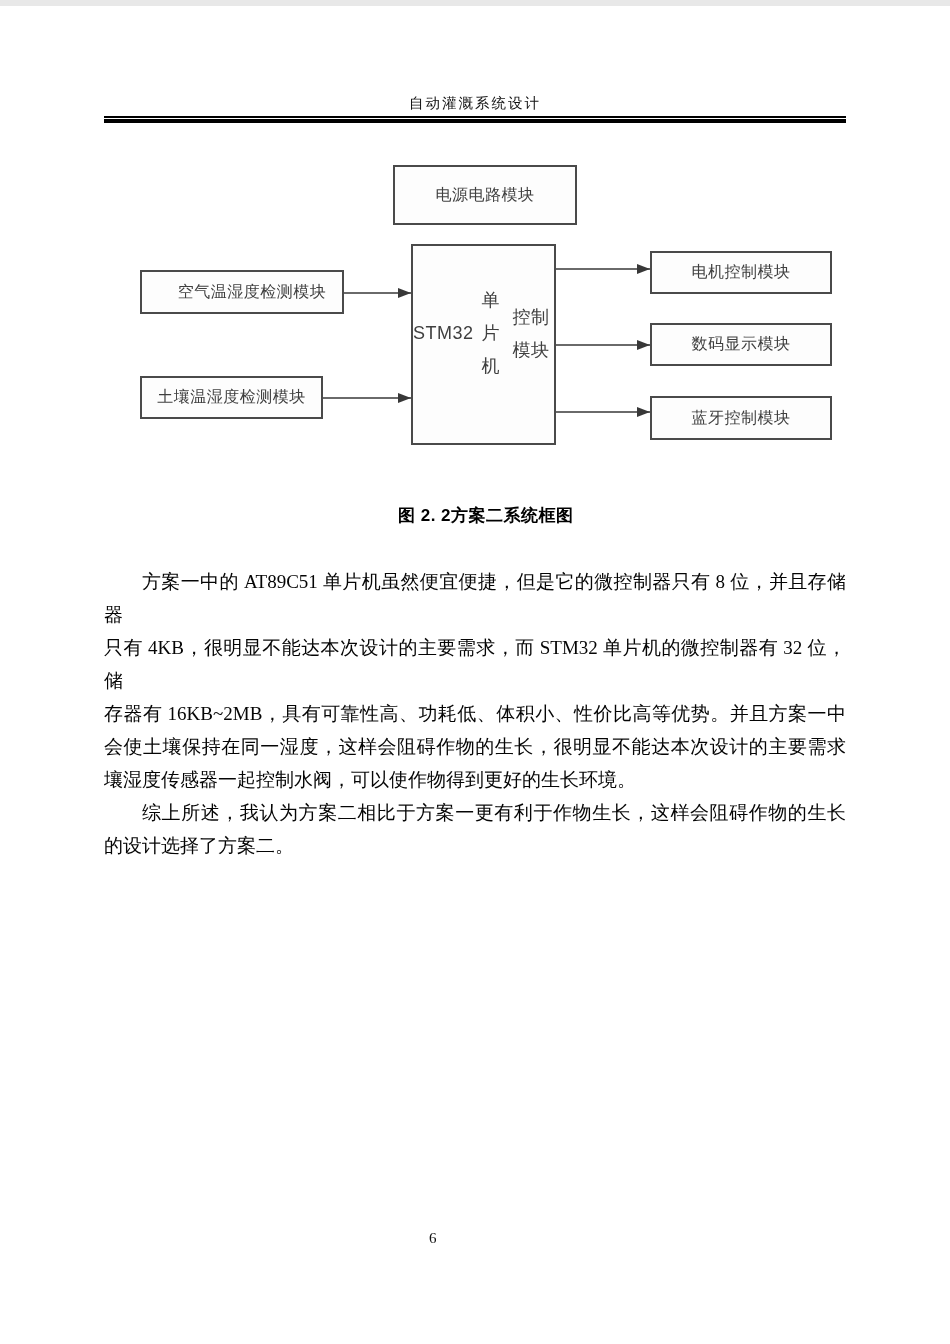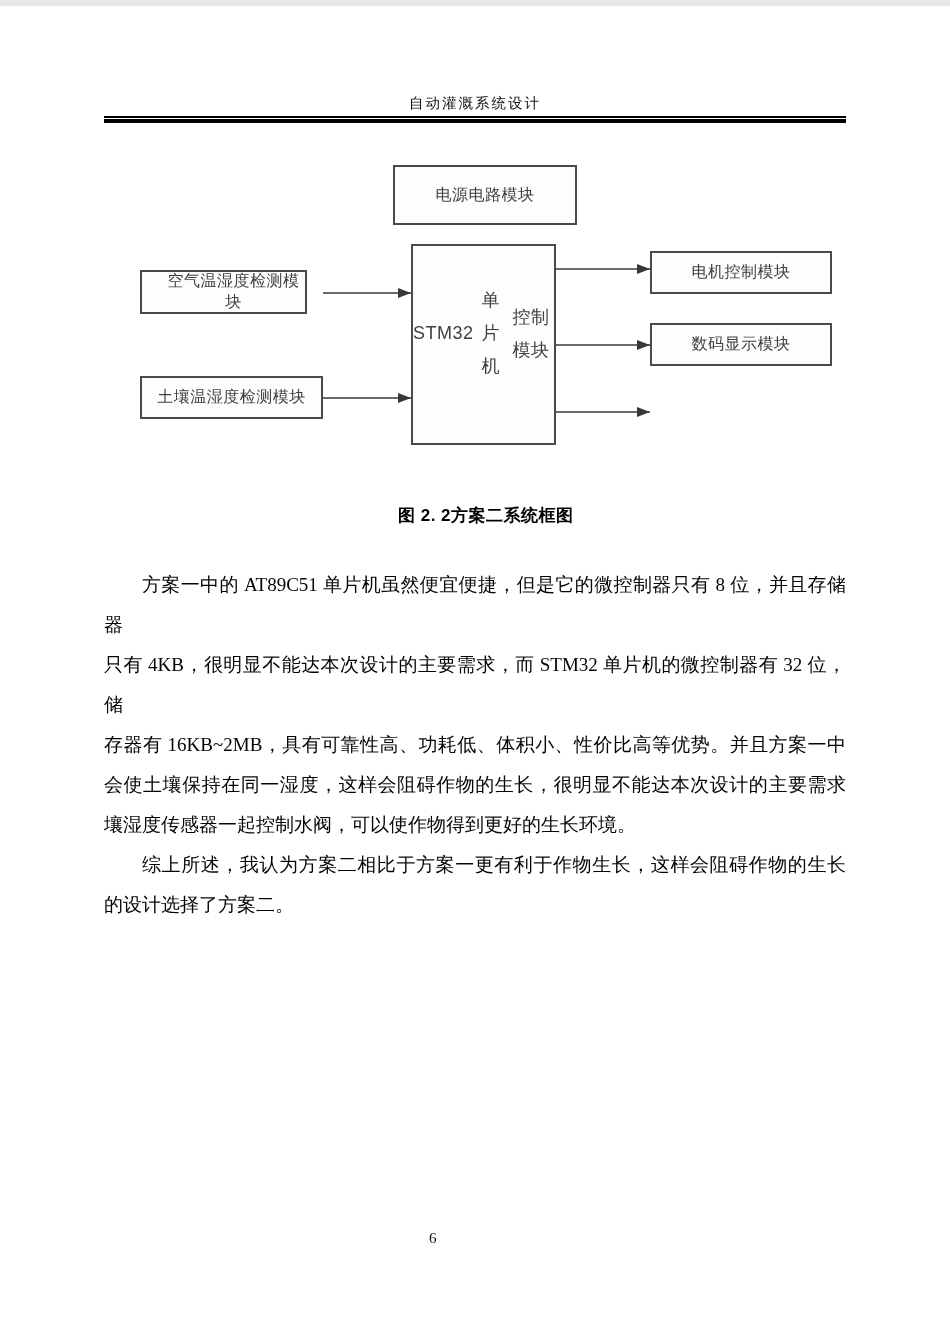--- a/index.html
+++ b/index.html
@@ -31,34 +31,34 @@
     display:flex;align-items:center;justify-content:center;
     font-family:"Liberation Sans","DejaVu Sans",sans-serif;
     font-size:16px;color:var(--box-text,#3f3f3f);
     letter-spacing:0.5px;
     text-align:center;
   }
   .dbox.power   {left:393px;top:159px;width:184px;height:60px;}
   .dbox.stm32   {left:411px;top:238px;width:145px;height:201px;
                  flex-direction:row;font-size:18px;line-height:33px;
                  padding-bottom:22px;}
-  .dbox.air     {left:140px;top:264px;width:167px;height:44px;padding-left:20px;}
+  .dbox.air     {left:140px;top:264px;width:204px;height:44px;padding-left:20px;}
   .dbox.soil    {left:140px;top:370px;width:183px;height:43px;}
   .dbox.motor   {left:650px;top:245px;width:182px;height:43px;text-align:right;}
   .dbox.display {left:650px;top:317px;width:182px;height:43px;}
   .dbox.bt      {left:650px;top:390px;width:182px;height:44px;}
   .caption{
     position:absolute;left:398px;top:498px;
     font-family:"Liberation Sans","DejaVu Sans",sans-serif;
     font-weight:bold;font-size:17px;color:#000;letter-spacing:0.5px;
   }
   
   .body-text{
     position:absolute;top:559px;left:104px;width:742px;
-    font-size:19px;line-height:40px;color:#050505;
+    font-size:19px;line-height:33px;color:#050505;
   }
   .para-line{
     text-align:justify;text-align-last:justify;
     text-justify:distribute;
   }
   .para-line.lastline{text-align-last:auto;}
   .para-line.indent{text-indent:2em;}
   
   .page-number{
     position:absolute;left:429px;top:1224px;
@@ -96,20 +96,21 @@
     <div class="dbox stm32">
       <div>STM32</div>
       <div>单片机</div>
       <div>控制模块</div>
     </div>
 
     <div class="dbox air">空气温湿度检测模块</div>
     <div class="dbox soil">土壤温湿度检测模块</div>
     <div class="dbox motor">电机控制模块</div>
     <div class="dbox display">数码显示模块</div>
+    <div class="dbox bt">蓝牙控制模块</div>
   </div>
 
   <div class="caption">图 2. 2方案二系统框图</div>
 
   <div class="body-text">
     <div class="para-line indent">方案一中的 AT89C51 单片机虽然便宜便捷，但是它的微控制器只有 8 位，并且存储器</div>
     <div class="para-line">只有 4KB，很明显不能达本次设计的主要需求，而 STM32 单片机的微控制器有 32 位，储</div>
     <div class="para-line">存器有 16KB~2MB，具有可靠性高、功耗低、体积小、性价比高等优势。并且方案一中</div>
     <div class="para-line">会使土壤保持在同一湿度，这样会阻碍作物的生长，很明显不能达本次设计的主要需求</div>
     <div class="para-line lastline">壤湿度传感器一起控制水阀，可以使作物得到更好的生长环境。</div>

